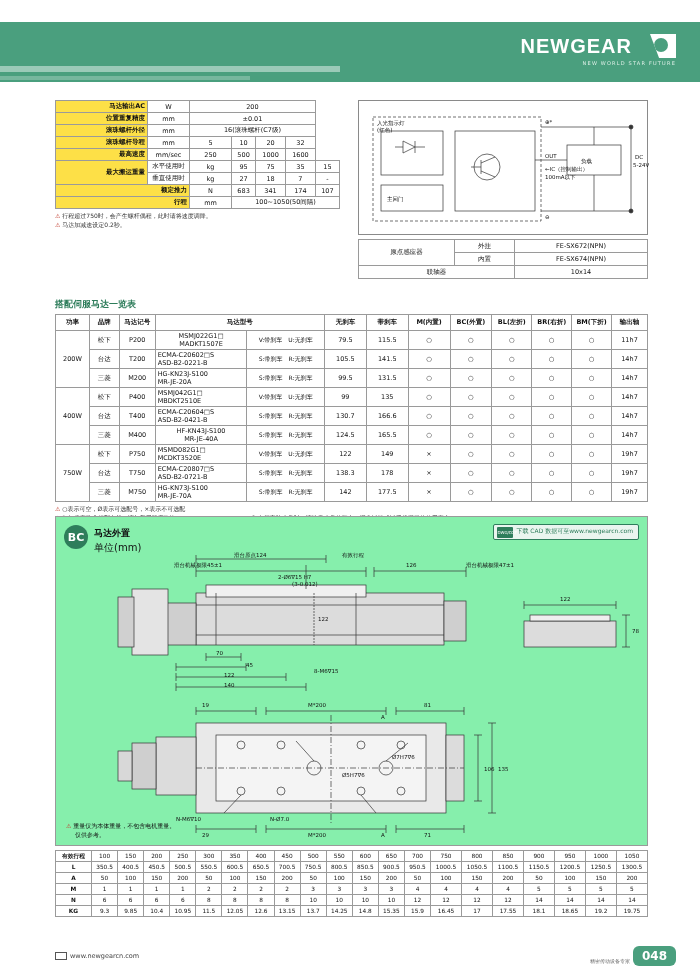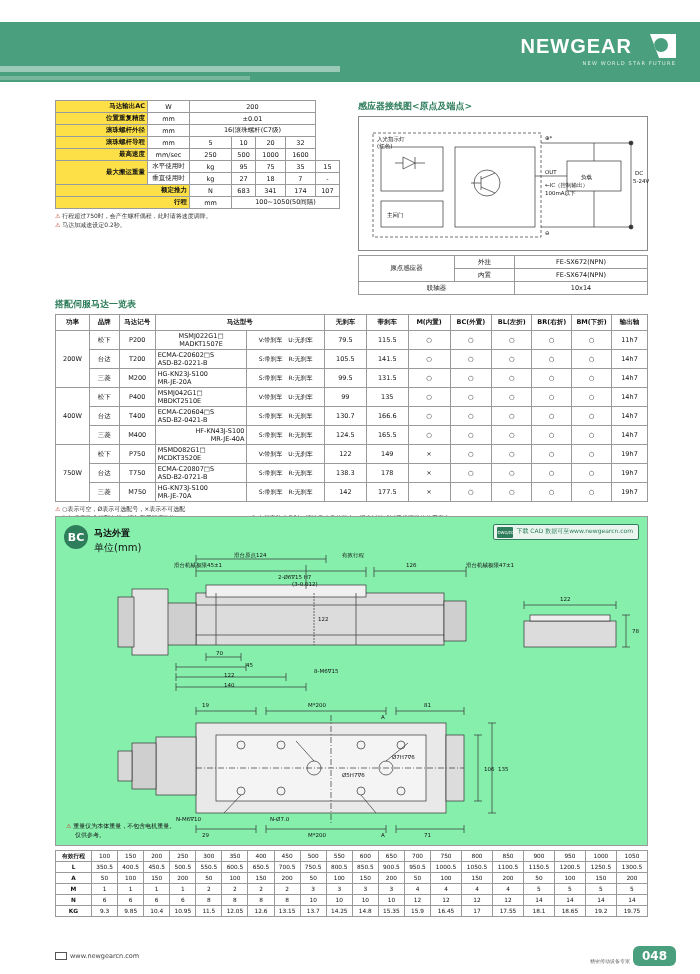--- a/index.html
+++ b/index.html
@@ -206,21 +206,20 @@
       </tr>
     </tbody>
       </table>
     <div class="note">
       <div><span class="warn">⚠</span> <span>行程超过750时，会产生螺杆偶程，此时请将速度调降。</span></div>
       <div><span class="warn">⚠</span> <span>马达加减速设定0.2秒。</span></div>
     </div>
   </div>
 
   <div class="wiring">
-    <div class="sec-title">感应器接线图&lt;原点及端点&gt;</div>
     <div class="wire-box">
       <svg class="wire-svg" width="290" height="135" viewBox="0 0 290 135">
         <g stroke="#333" stroke-width="0.7" fill="none">
 
           <rect x="14" y="16" width="168" height="104" stroke-dasharray="3 2"></rect>
 
           <rect x="22" y="30" width="62" height="44"></rect>
 
           <rect x="22" y="84" width="62" height="26"></rect>
 
@@ -376,21 +375,21 @@
         <td>○</td>
         <td>○</td>
         <td>○</td>
         <td>○</td>
         <td>○</td>
         <td>14h7</td>
       </tr>
       <tr>
         <td>三菱</td>
         <td>M400</td>
-        <td style="text-align:right;white-space:pre-line">HF-KN43J-S100
+        <td style="text-align:center;white-space:pre-line">HF-KN43J-S100
 MR-JE-40A</td>
         <td class="vsep">S:带刹车　R:无刹车</td>
         <td>124.5</td>
         <td>165.5</td>
         <td>○</td>
         <td>○</td>
         <td>○</td>
         <td>○</td>
         <td>○</td>
         <td>14h7</td>

